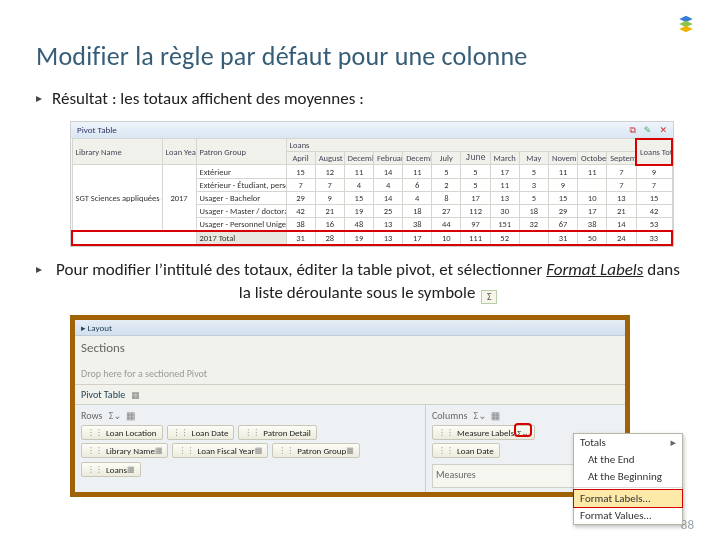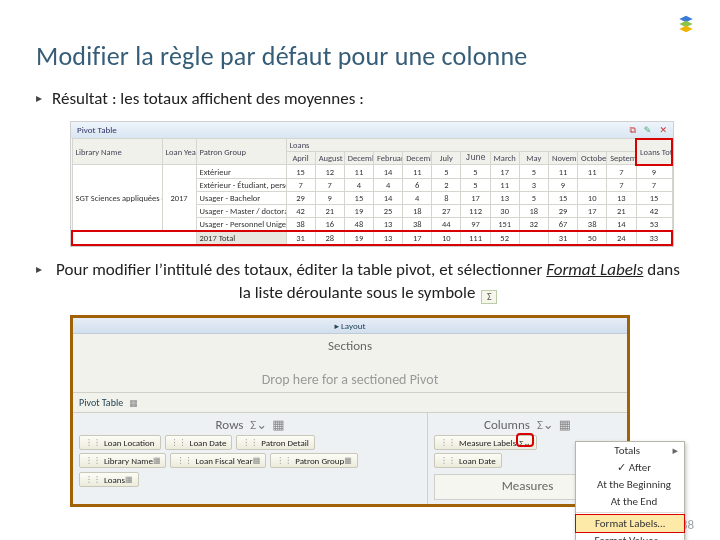--- a/index.html
+++ b/index.html
@@ -66,46 +66,45 @@
   .fig1 td.l { text-align: left; }
   .fig1 .totalcol { background: #fff; }
   .fig1 .total-header { border: 2px solid #d80000; }
   .fig1 .bottom-row { border: 2px solid #d80000; margin-top: 9px; }
   .fig1 .bottom-row td, .fig1 .bottom-row th { background: #fff; }
 
   
   .fig2 {
     margin: 6px 0 0 34px;
     width: 560px;
-    border: 3px solid #a16207;
+    border: 5px solid #a16207;
     background: #eef1f4;
     font-size: 9px;
     position: relative;
-    text-align: center;
   }
   .fig2 .hdr {
     background: linear-gradient(#e6edf6,#d2dfee);
     padding: 2px 6px; color: #245; border-bottom: 1px solid #c2ccd6;
   }
   .fig2 .sections {
     padding: 4px 6px; background: #f2f2ed; border-bottom: 1px solid #d0d0c8;
   }
   .fig2 .sections .lbl { color: #666; font-size: 13px; }
   .fig2 .tabs {
     display: flex; align-items: center; gap: 6px;
     padding: 3px 6px; background: #f2f2ed; border-bottom: 1px solid #d0d0c8;
   }
   .fig2 .tabs .t { font-size: 10px; color: #245; }
   .fig2 .body { display: flex; }
   .fig2 .colblock {
     width: 200px; border-left: 1px solid #d0d0c8; padding: 4px 6px;
     position: relative;
   }
   .fig2 .rowblock { flex: 1; padding: 4px 6px; }
-  .fig2 .lblhead { color: #666; font-size: 13px; margin-bottom: 3px; }
+  .fig2 .lblhead { color: #666; font-size: 10px; margin-bottom: 3px; }
   .fig2 .chiprow { display: flex; gap: 4px; flex-wrap: wrap; }
   .chip {
     display: inline-flex; align-items: center;
     background: linear-gradient(#fdfdf7,#ecebdc);
     border: 1px solid #c9c8b8;
     padding: 1px 5px; font-size: 9px; border-radius: 2px;
     white-space: nowrap;
   }
   .chip .ic { margin-right: 3px; font-size: 8px; color: #888; }
   .menu {
@@ -309,21 +308,21 @@
         <span>Pour modifier l’intitulé des totaux, éditer la table pivot, et sélectionner </span><i>Format Labels</i><span> dans la liste déroulante sous le symbole</span>
         <span class="sigma-inline">Σ</span>
       </span>
     </li>
   </ul>
 
   <div class="fig2">
     <div class="hdr">▸ <span>Layout</span></div>
     <div class="sections">
       <div class="lbl">Sections</div>
-      <div style="color:#999;font-size:14px;margin-top:18px">Drop here for a sectioned Pivot</div>
+      <div style="color:#999;font-size:10px;margin-top:12px">Drop here for a sectioned Pivot</div>
     </div>
     <div class="tabs">
       <span class="t">Pivot Table</span>
       <span style="color:#888">▦</span>
     </div>
     <div class="body">
       <div class="rowblock">
         <div class="lblhead"><span>Rows</span>
           <span style="margin-left:4px;color:#777">Σ⌄</span>
           <span style="margin-left:2px;color:#888">▦</span>
@@ -360,23 +359,22 @@
         </div>
 
         <div class="measbox">
           <div class="lblhead">Measures</div>
         </div>
 
         <div class="menu">
           <div class="mi sub">
             <span>Totals</span>
           </div>
-          <div class="mi" style="padding-left:14px">✓ <span>After</span></div>
+          <div class="mi" style="padding-left:14px">At the End</div>
           <div class="mi" style="padding-left:14px">At the Beginning</div>
-          <div class="mi" style="padding-left:14px">At the End</div>
           <div class="sep"></div>
           <div class="mi hl">Format Labels…</div>
           <div class="mi">Format Values…</div>
         </div>
       </div>
     </div>
   </div>
 
 </div>
 

